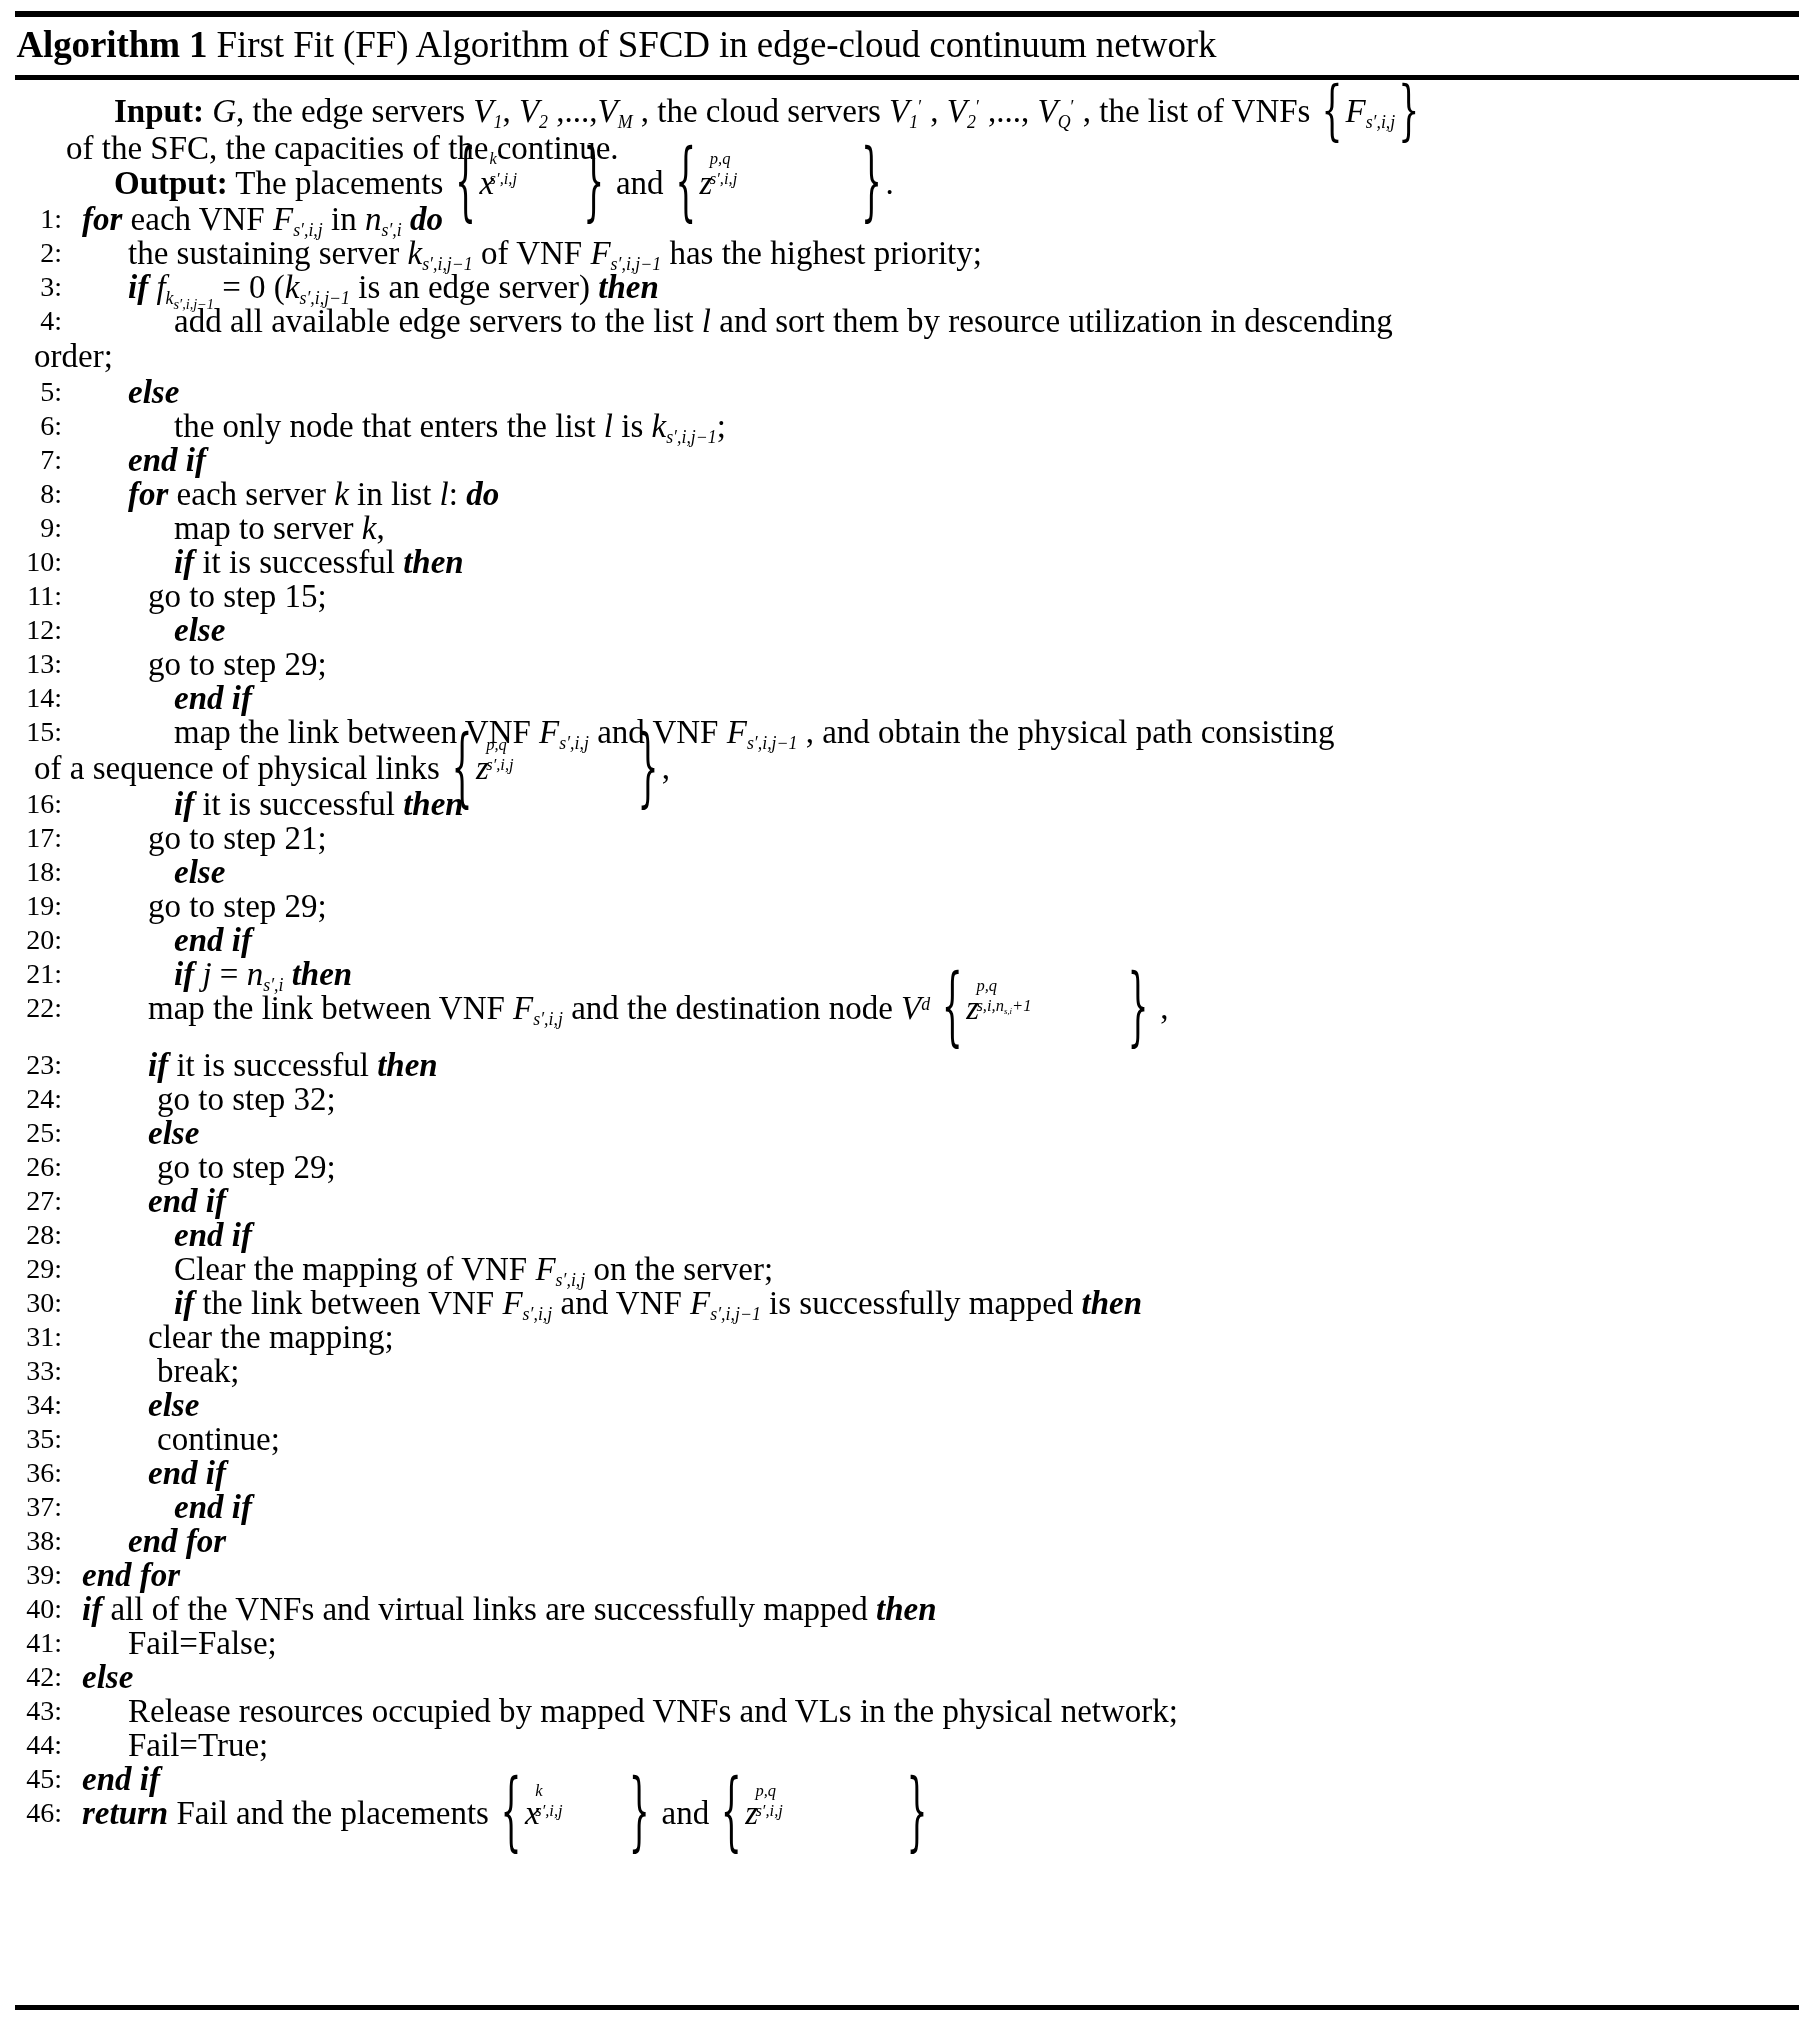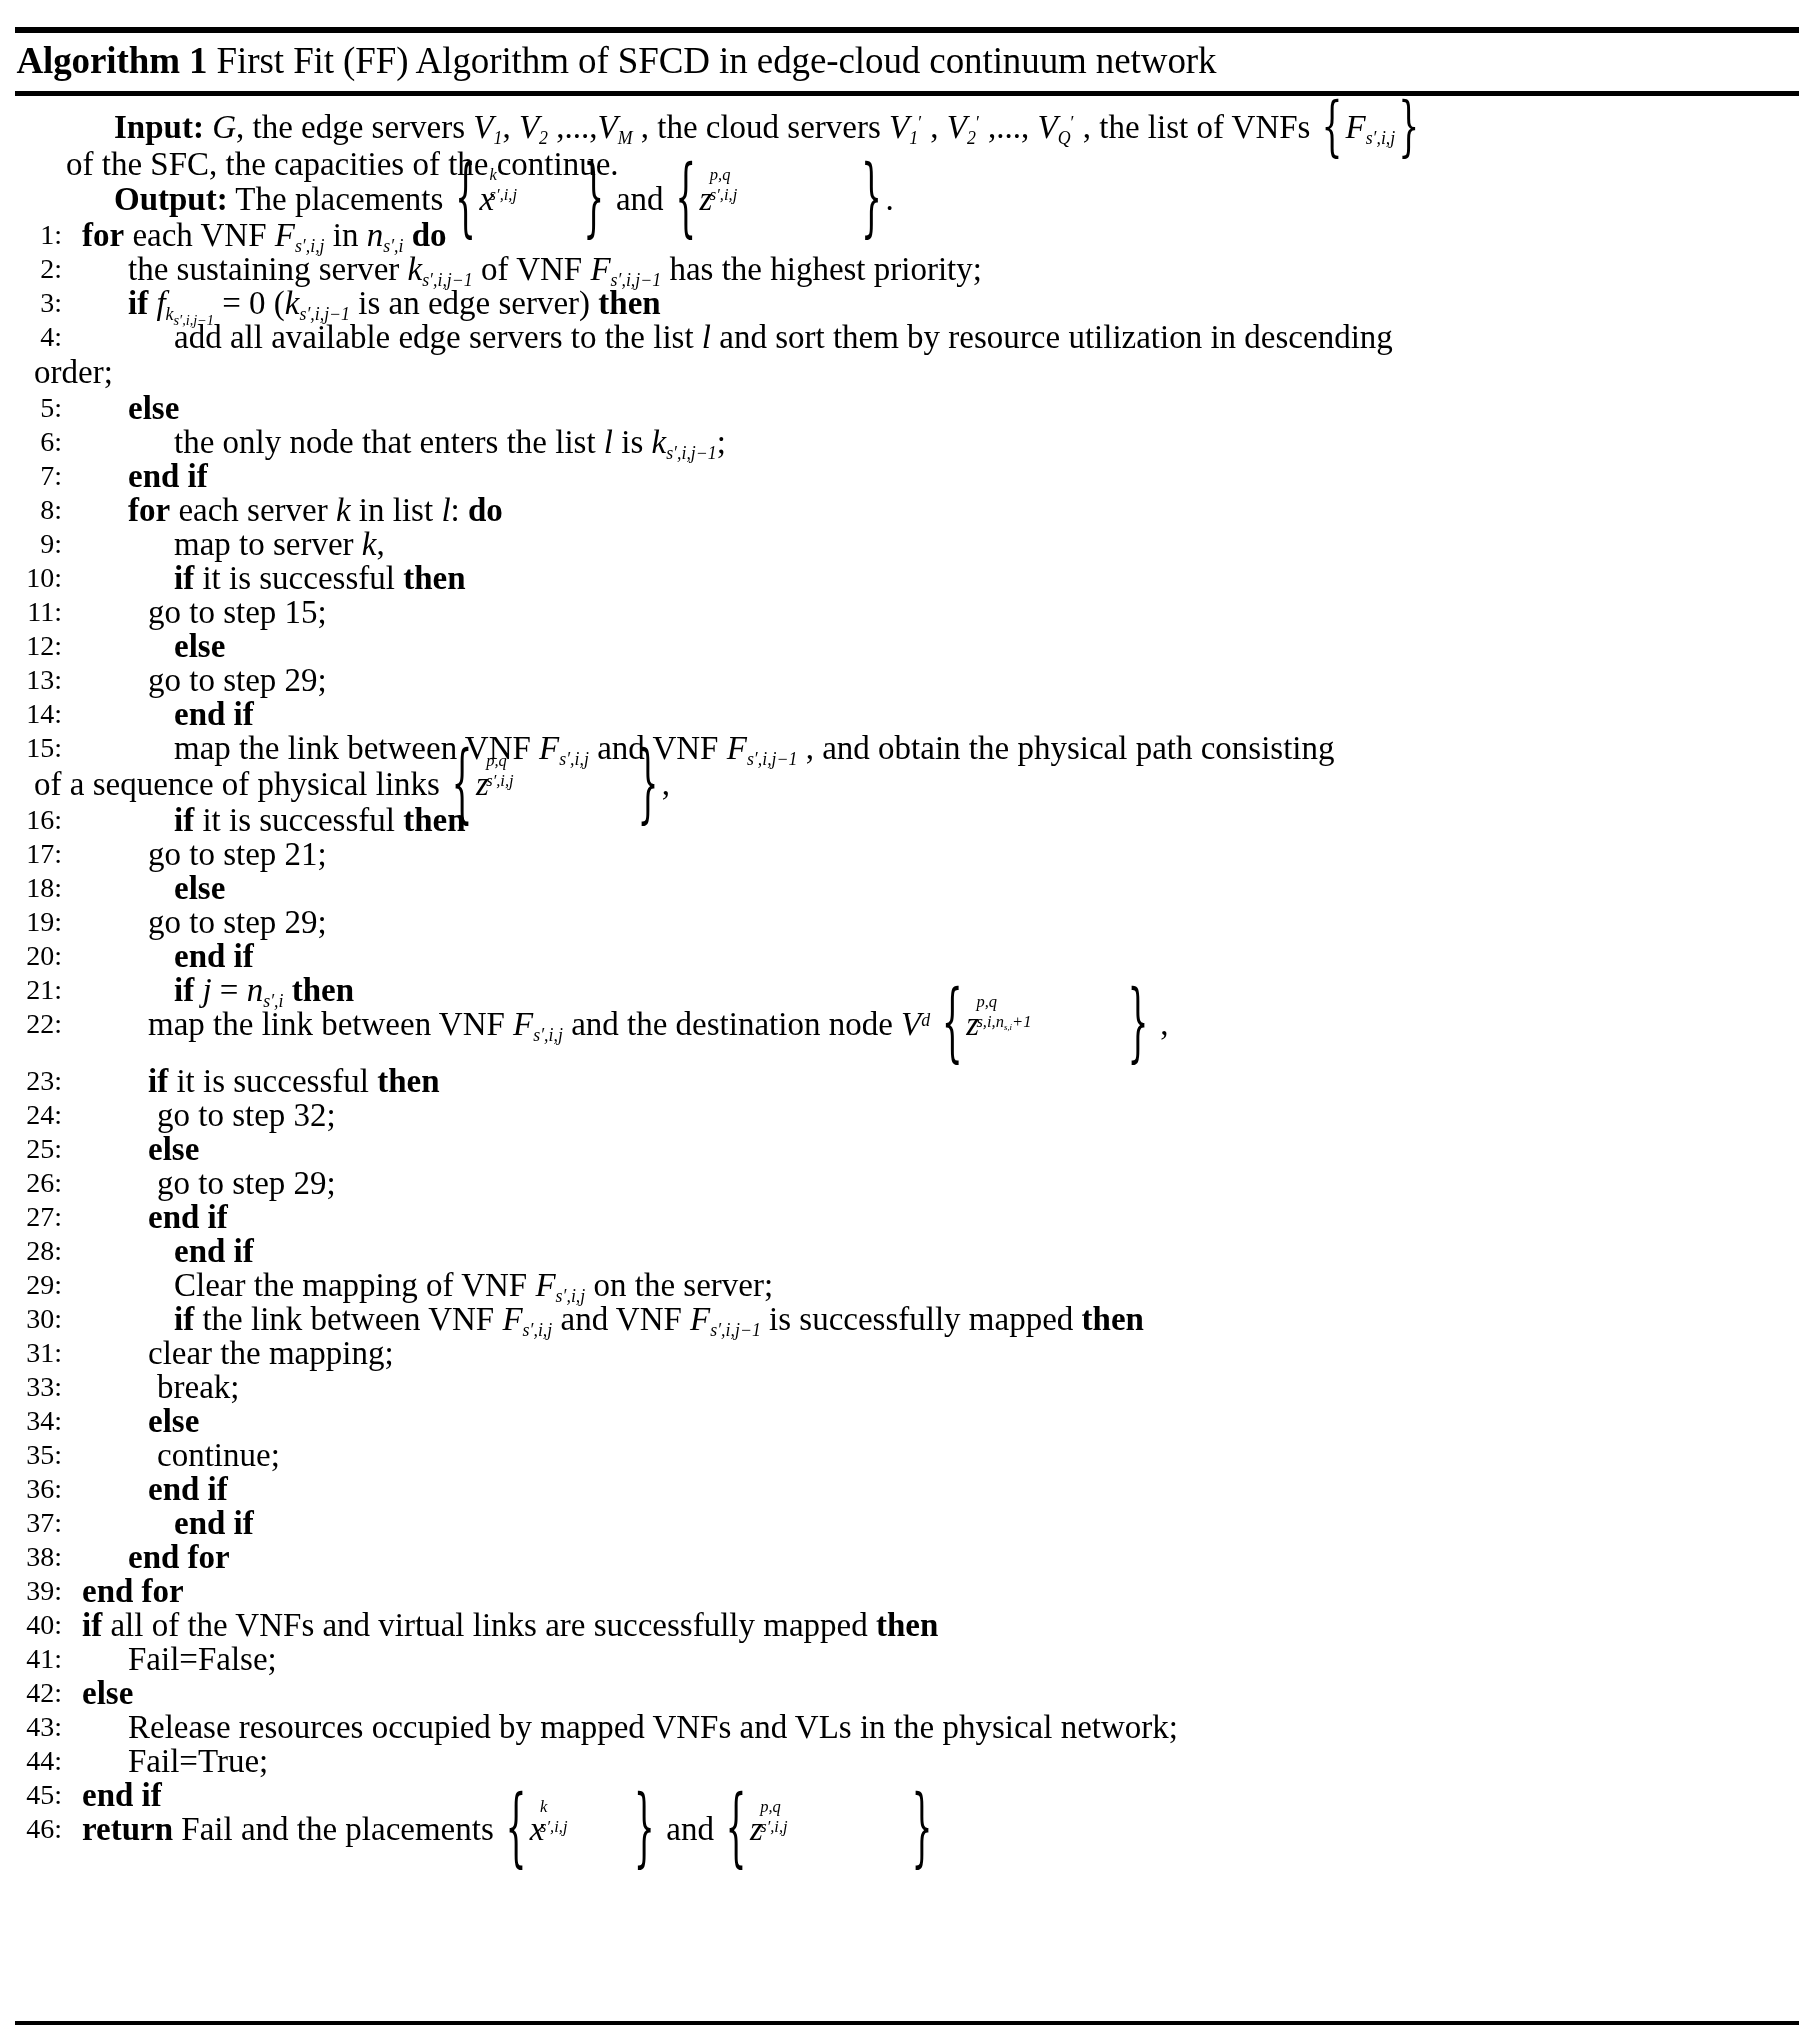--- a/index.html
+++ b/index.html
@@ -11,21 +11,21 @@
     width: 1814px;
     height: 2025px;
     font-family: "Liberation Serif", "DejaVu Serif", serif;
     color: #000000;
     overflow: hidden;
   }
 
   .algo-box {
     position: absolute;
     left: 0;
-    top: 16px;
+    top: 0;
     width: 1814px;
     height: 1582px;
     box-sizing: border-box;
   }
 
   .rule {
     position: absolute;
     left: 14.5px;
     width: 1784px;
     background: #000;
@@ -74,21 +74,21 @@
   }
   .ln .txt { display: inline; }
 
   
   .i0 { margin-left: 0px; }
   .i1 { margin-left: 46px; }
   .i2 { margin-left: 92px; }
   .i3 { margin-left: 66px; }
   .i4 { margin-left: 75px; }
 
-  .kw { font-weight: bold; }
+  .kw { font-weight: bold; font-style: italic; }
 
   
   .hdr {
     position: relative;
     display: block;
     font-size: 33px;
     line-height: 38px;
     padding-left: 114px;
   }
   .hdr .lbl { font-weight: bold; }

